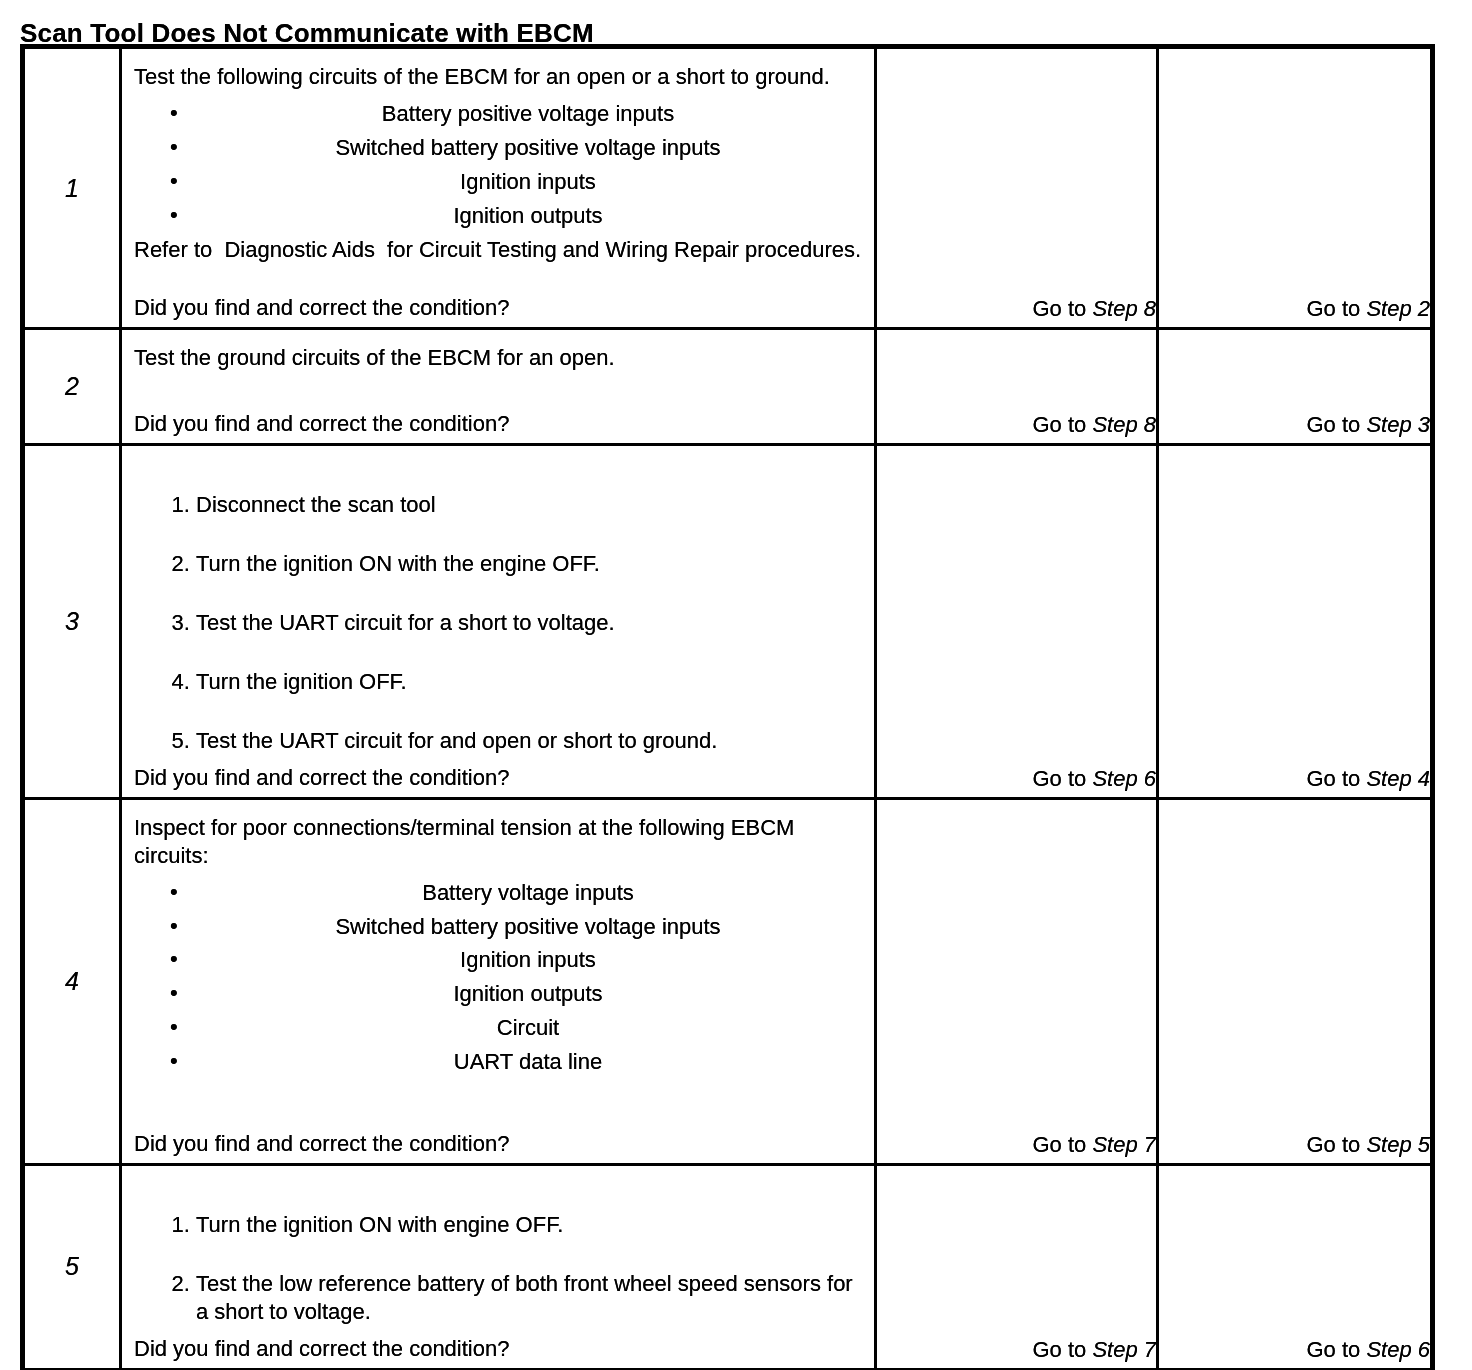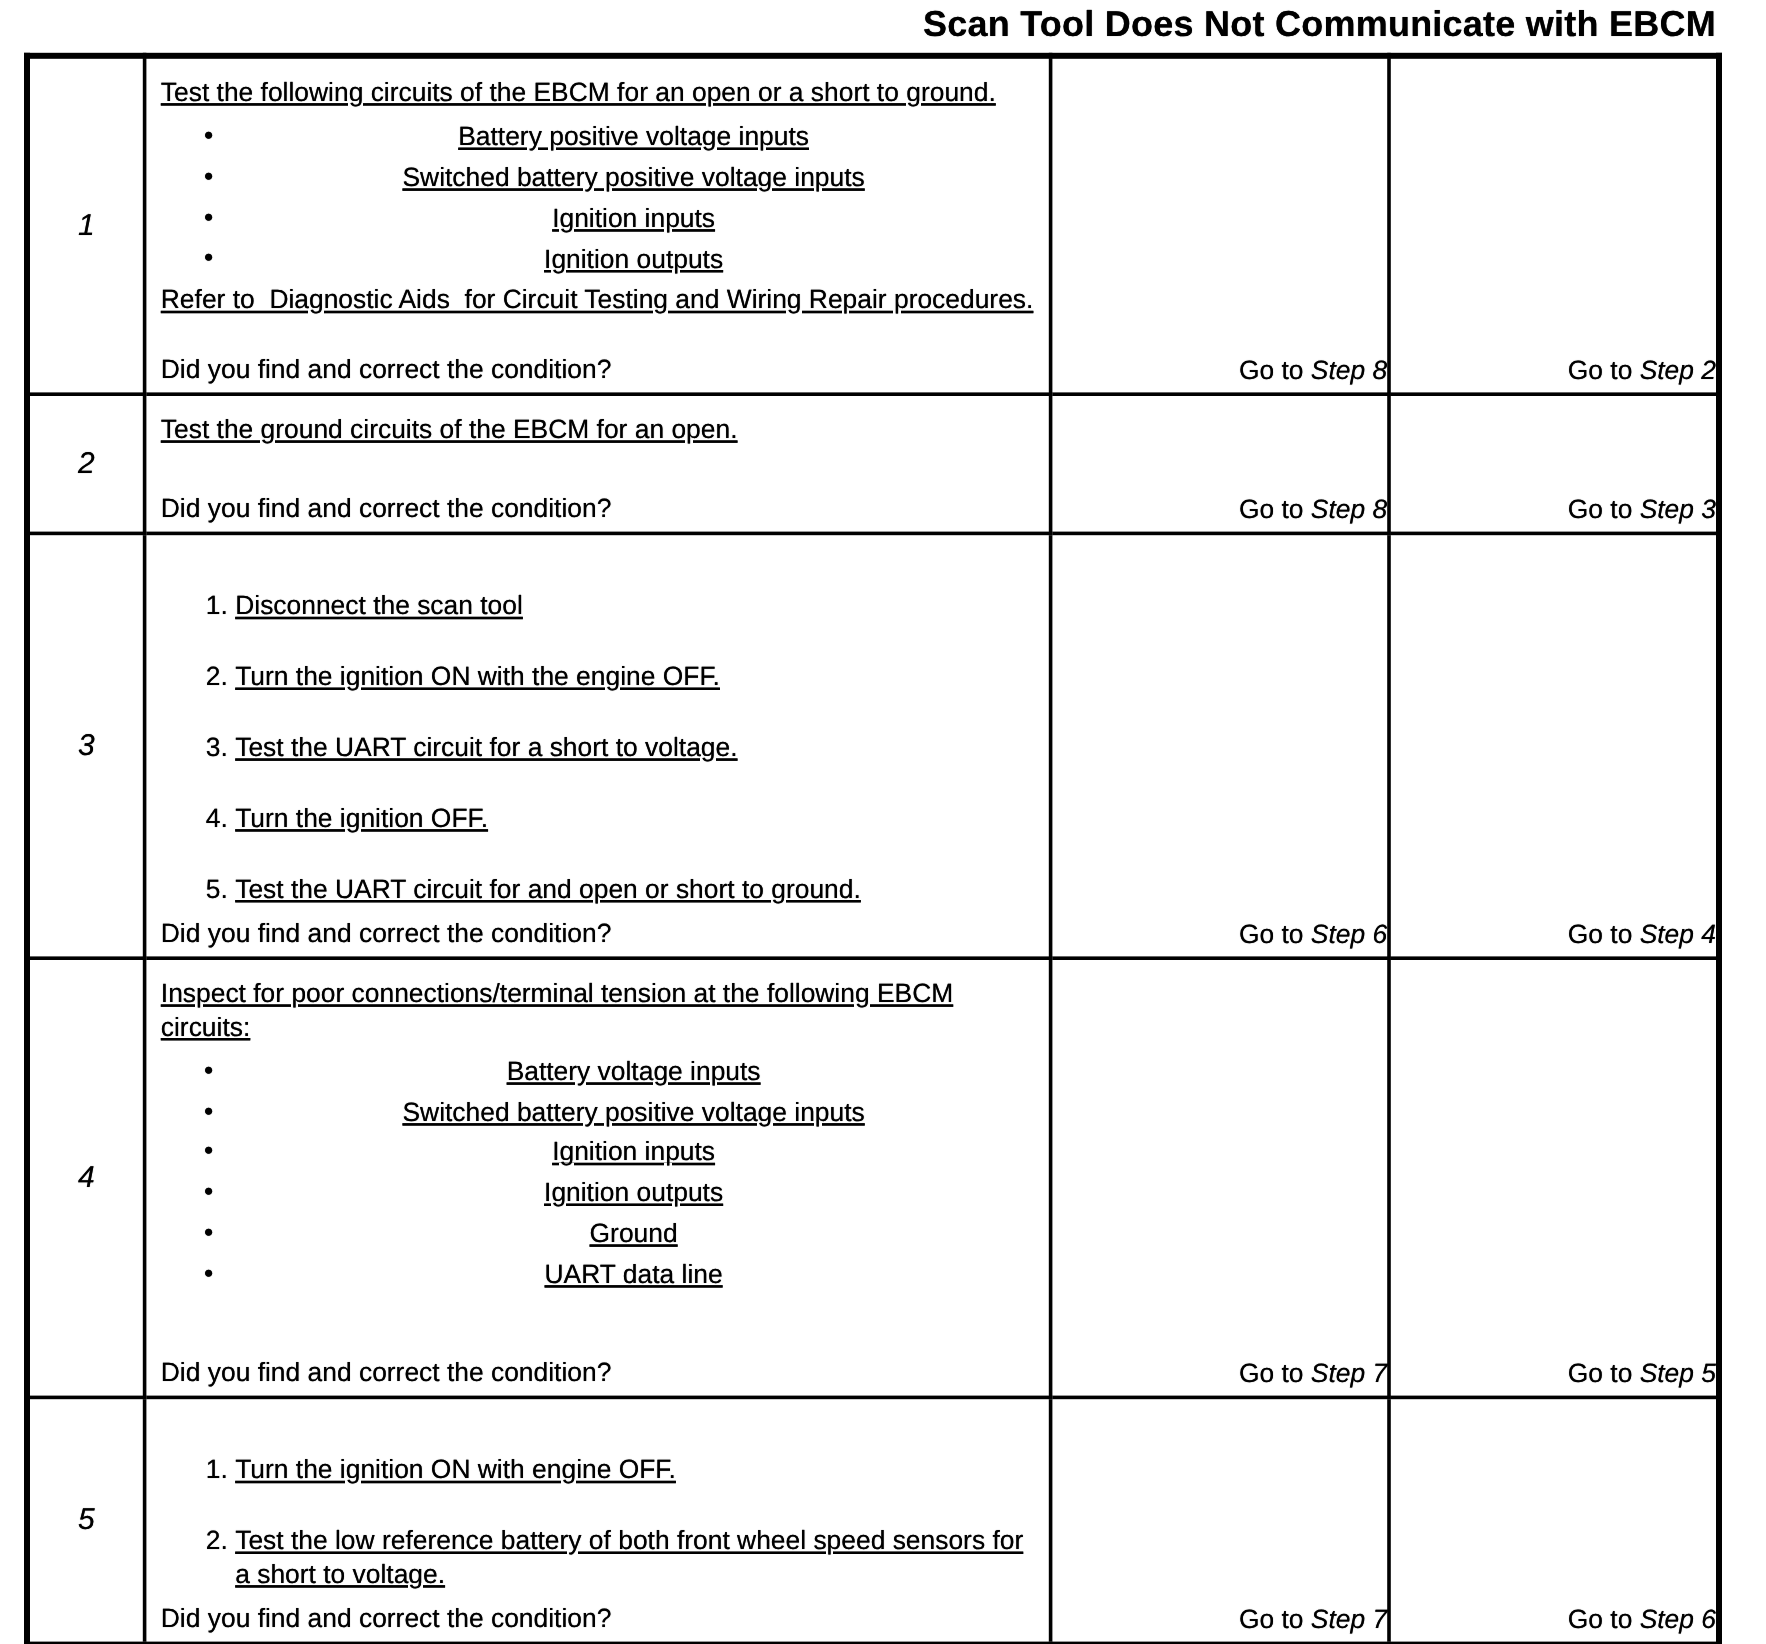--- a/index.html
+++ b/index.html
@@ -10,25 +10,25 @@
   body {
     width: 1472px;
     height: 1370px;
     position: relative;
     font-family: "Liberation Sans", sans-serif;
     color: #000000;
     text-shadow: 0 0 0.6px rgba(0,0,0,0.85); 
   }
   .page-title {
     position: absolute;
-    top: 4px;
+    top: 18px;
     left: 20px;
     width: 1410px;
-    text-align: right;
-    font-size: 30px;
+    text-align: left;
+    font-size: 26px;
     font-weight: 700;
     letter-spacing: 0.2px;
   }
   table.diag {
     position: absolute;
     top: 44px;
     left: 20px;
     width: 1410px;
     table-layout: fixed;
     border-collapse: collapse;
@@ -69,21 +69,20 @@
     text-align: center;
     vertical-align: middle;
     font-size: 25px;
     font-style: italic;
   }
   td.action {
     position: relative;
     padding: 14px 10px 36px 12px;
     font-size: 22px;
     line-height: 1.27;
-    text-decoration: underline;
   }
   .intro { margin: 0; }
   ul.blist {
     list-style: none;
     margin: 9px 0 0 0;
     padding: 0 0 0 58px;
   }
   ul.blist li {
     position: relative;
     margin-bottom: 6px;
@@ -203,21 +202,21 @@
     <td class="step">
       <span>4</span>
     </td>
     <td class="action">
       <div class="intro">Inspect for poor connections/terminal tension at the following EBCM circuits:</div>
       <ul class="blist">
         <li>Battery voltage inputs</li>
         <li>Switched battery positive voltage inputs</li>
         <li>Ignition inputs</li>
         <li>Ignition outputs</li>
-        <li>Ground</li>
+        <li>Circuit</li>
         <li>UART data line</li>
       </ul>
       <div class="question">Did you find and correct the condition?</div>
     </td>
     <td class="yescell">
       <div class="goto"><span>Go to </span><span class="i">Step 7</span></div>
     </td>
     <td class="nocell">
       <div class="goto"><span>Go to </span><span class="i">Step 5</span></div>
     </td>

